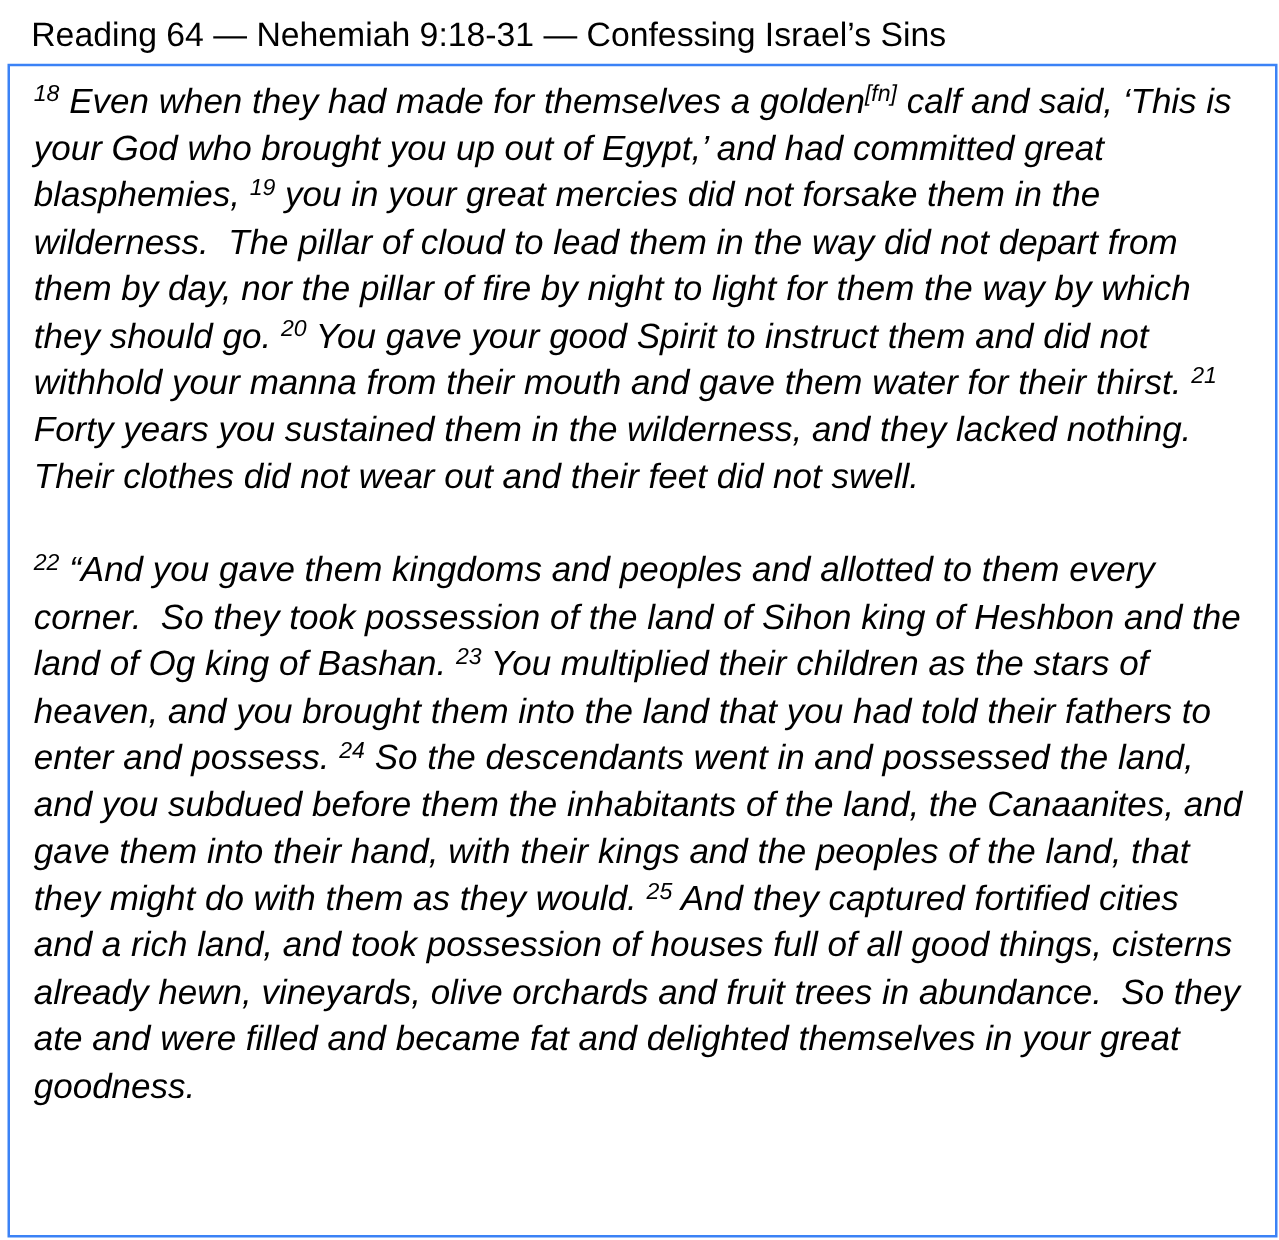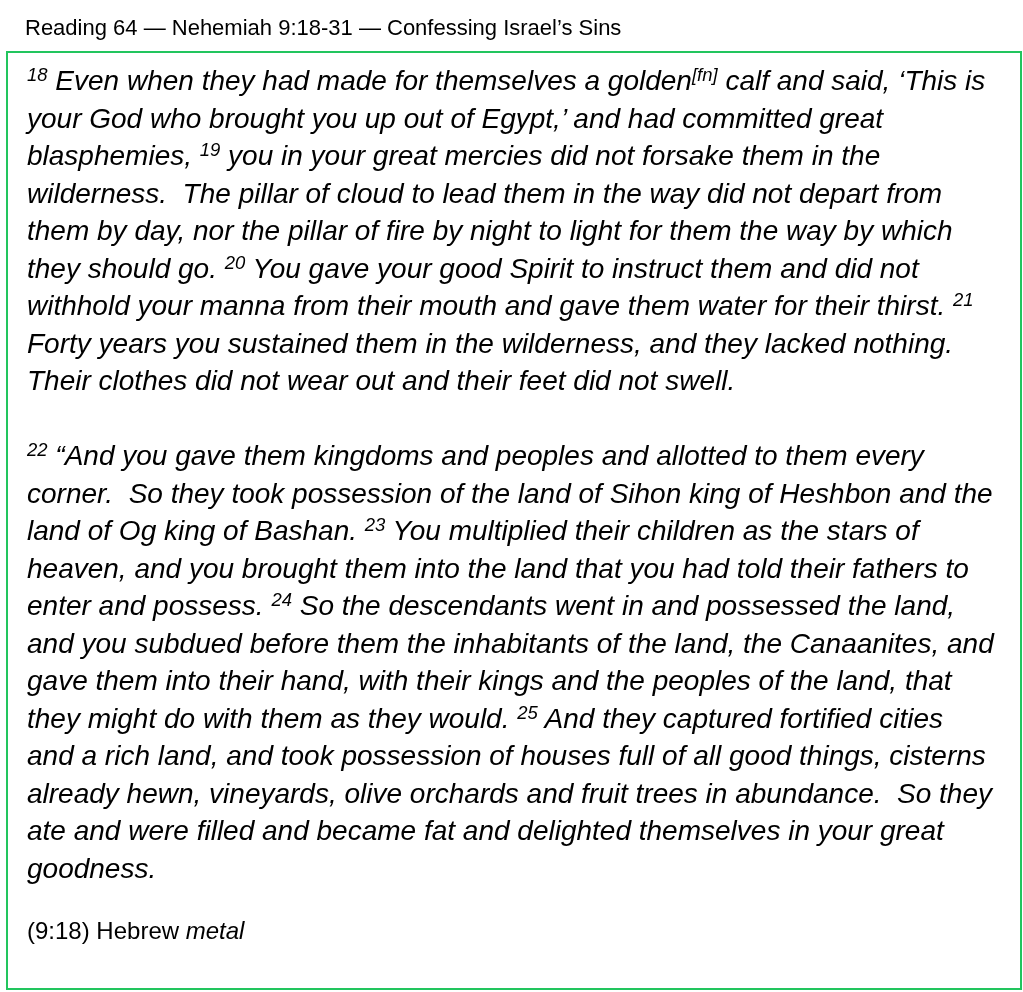--- a/index.html
+++ b/index.html
@@ -14,33 +14,33 @@
   }
   .page {
     position: absolute;
     inset: 0;
     background: #ffffff;
   }
   .page-title {
     position: absolute;
     left: 25px;
     top: 11px;
-    font-size: 22px;
+    font-size: 27px;
     line-height: 34px;
     font-weight: 400;
     color: #000000;
     white-space: nowrap;
   }
   .reading-box {
     position: absolute;
     left: 6px;
     top: 51px;
     right: 1px;
     bottom: 2px;
-    border: 2px solid #22c55e;
+    border: 2px solid #3b82f6;
     background: #ffffff;
     padding: 9px 26px 0 19px;
     overflow: hidden;
   }
   .body-para {
     font-style: italic;
     font-size: 28px;
     line-height: 37.5px;
     white-space: pre-wrap;
   }
@@ -75,18 +75,17 @@
   <div class="page-title">Reading 64 — Nehemiah 9:18-31 — Confessing Israel’s Sins</div>
 
   <div class="reading-box">
 
     <div id="paragraphs">
         <p class="body-para"><span class="sup">18</span> Even when they had made for themselves a golden<span class="sup">[fn]</span> calf and said, ‘This is your God who brought you up out of Egypt,’ and had committed great blasphemies, <span class="sup">19</span> you in your great mercies did not forsake them in the wilderness.  The pillar of cloud to lead them in the way did not depart from them by day, nor the pillar of fire by night to light for them the way by which they should go. <span class="sup">20</span> You gave your good Spirit to instruct them and did not withhold your manna from their mouth and gave them water for their thirst. <span class="sup">21</span> Forty years you sustained them in the wilderness, and they lacked nothing.  Their clothes did not wear out and their feet did not swell.</p>
         <p class="body-para"><span class="sup">22</span> “And you gave them kingdoms and peoples and allotted to them every corner.  So they took possession of the land of Sihon king of Heshbon and the land of Og king of Bashan. <span class="sup">23</span> You multiplied their children as the stars of heaven, and you brought them into the land that you had told their fathers to enter and possess. <span class="sup">24</span> So the descendants went in and possessed the land, and you subdued before them the inhabitants of the land, the Canaanites, and gave them into their hand, with their kings and the peoples of the land, that they might do with them as they would. <span class="sup">25</span> And they captured fortified cities and a rich land, and took possession of houses full of all good things, cisterns already hewn, vineyards, olive orchards and fruit trees in abundance.  So they ate and were filled and became fat and delighted themselves in your great goodness.</p>
       </div>
 
     <div class="footnote-block">
-      <div class="footnote-line" id="footnote-line"><span>(9:18) Hebrew </span><span class="it">metal</span></div>
     </div>
 
   </div>
 
 </div>
 
 </body></html>

